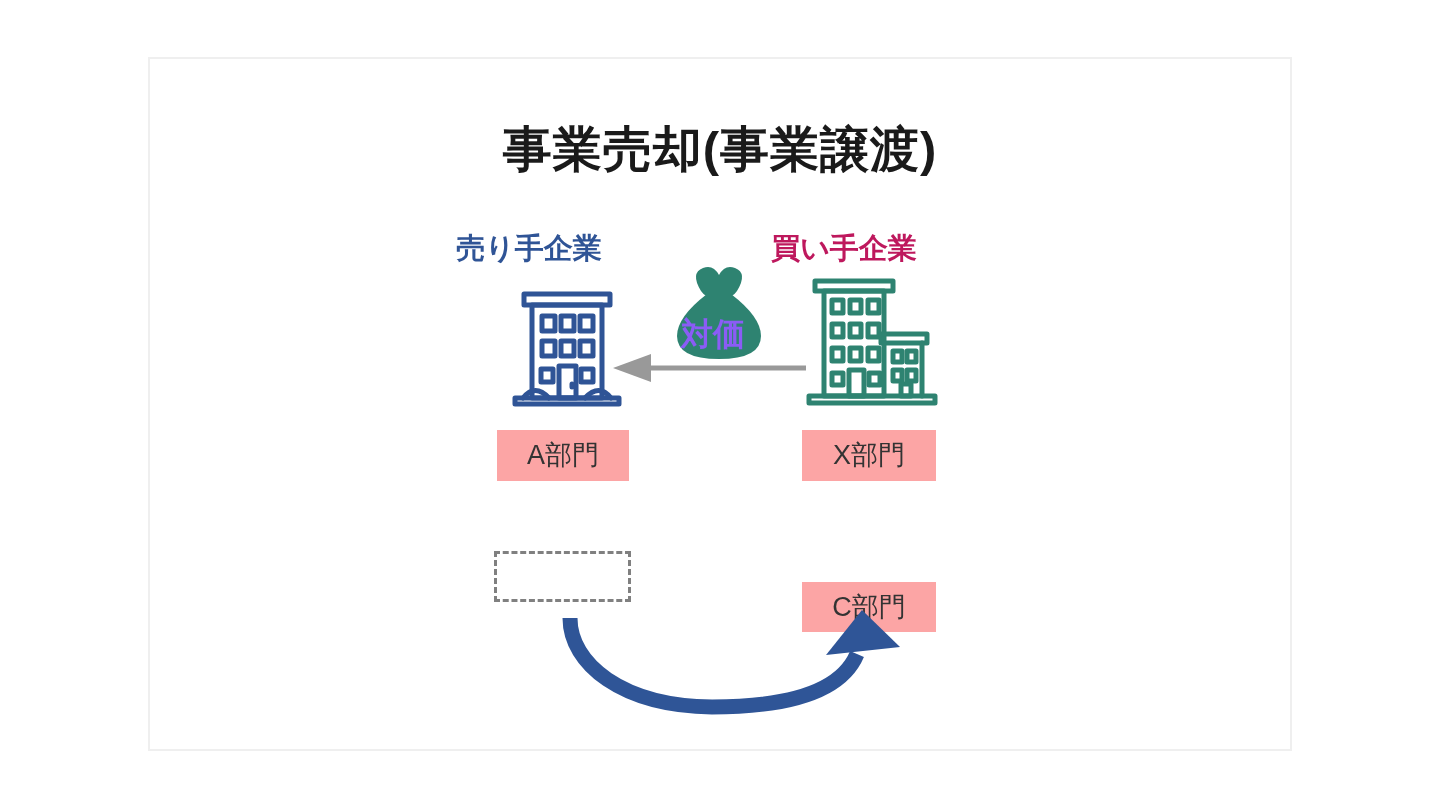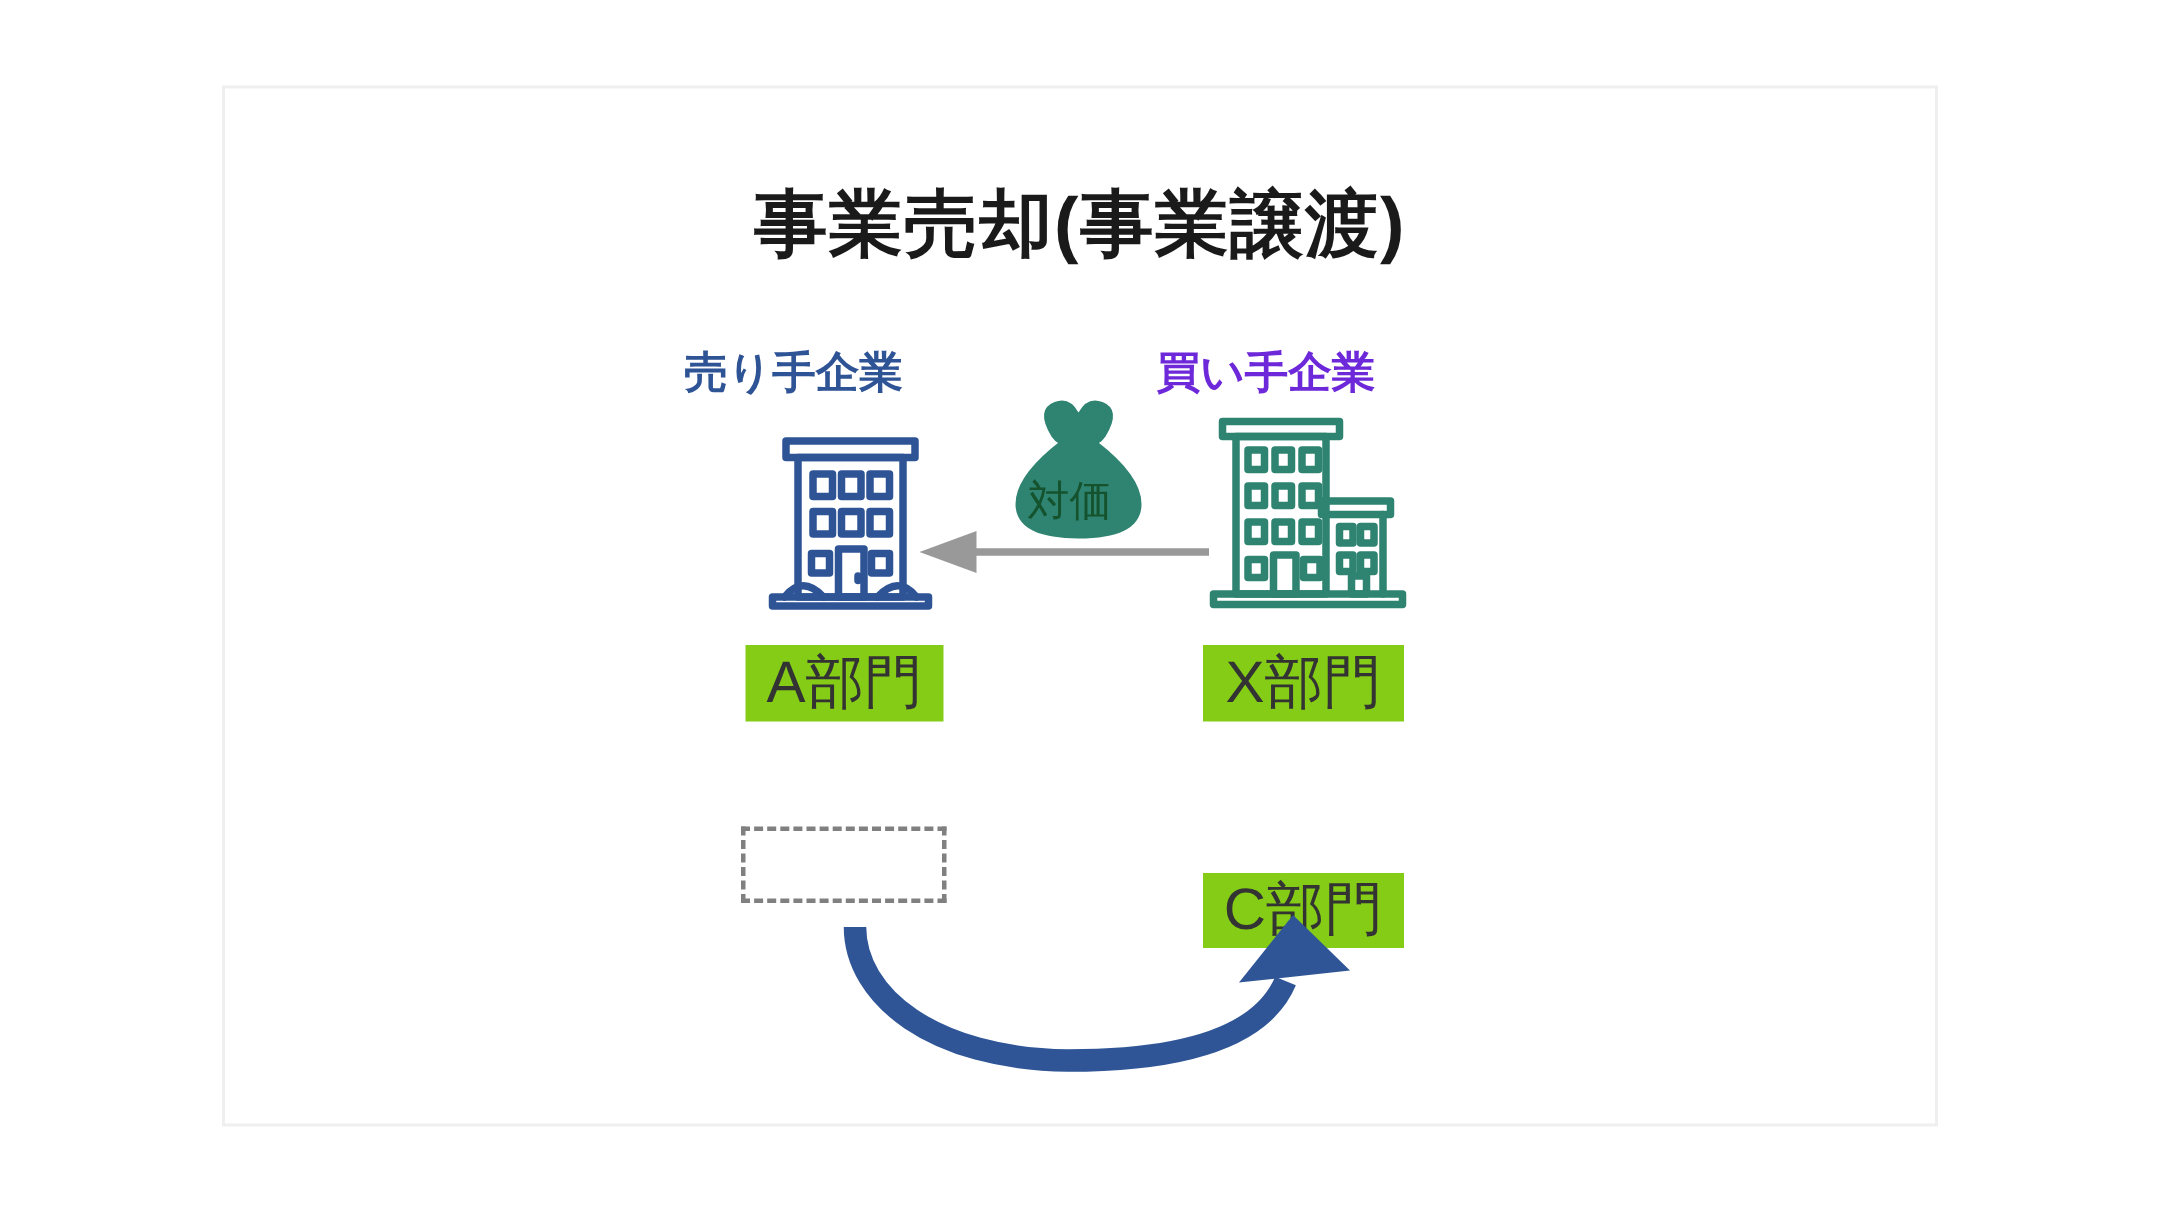--- a/index.html
+++ b/index.html
@@ -21,38 +21,38 @@
     text-align: center;
     font-size: 49px; font-weight: 900; color: #1A1A1A;
     letter-spacing: 1px;
   }
   .company-label {
     position: absolute; top: 170px; width: 260px;
     text-align: center;
     font-size: 29px; font-weight: 800;
   }
   .seller-label { left: 249px; color: #2F5496; }
-  .buyer-label  { left: 564px; color: #6d28d9; }
+  .buyer-label  { left: 564px; color: #be185d; }
   .abs { position: absolute; }
   .building-seller { left: 357px; top: 229px; }
   .building-buyer  { left: 655px; top: 217px; }
   .money-bag { left: 525px; top: 205px; width: 88px; height: 97px; }
   .money-bag-label {
     position: absolute; left: -6px; top: 53px; width: 88px;
     text-align: center;
-    font-size: 28px; font-weight: 400; color: #14532d;
+    font-size: 32px; font-weight: 700; color: #8b5cf6;
     line-height: 34px;
   }
   .payment-arrow { left: 455px; top: 291px; }
   .transfer-arrow { left: 392px; top: 543px; }
   .dept {
     position: absolute;
-    background: #84cc16;
+    background: #fca5a5;
     color: #333333;
-    font-size: 39px;
+    font-size: 27px;
     text-align: center;
   }
   .dept-seller { left: 347px; width: 132px; }
   .dept-buyer  { left: 652px; width: 134px; }
   .row-1 { top: 371px; height: 51px; line-height: 51px; }
   .row-2 { top: 436px; height: 50px; line-height: 50px; }
   .row-3b { top: 523px; height: 50px; line-height: 50px; }
   .empty-slot {
     position: absolute;
     left: 344px; top: 492px; width: 137px; height: 51px;

